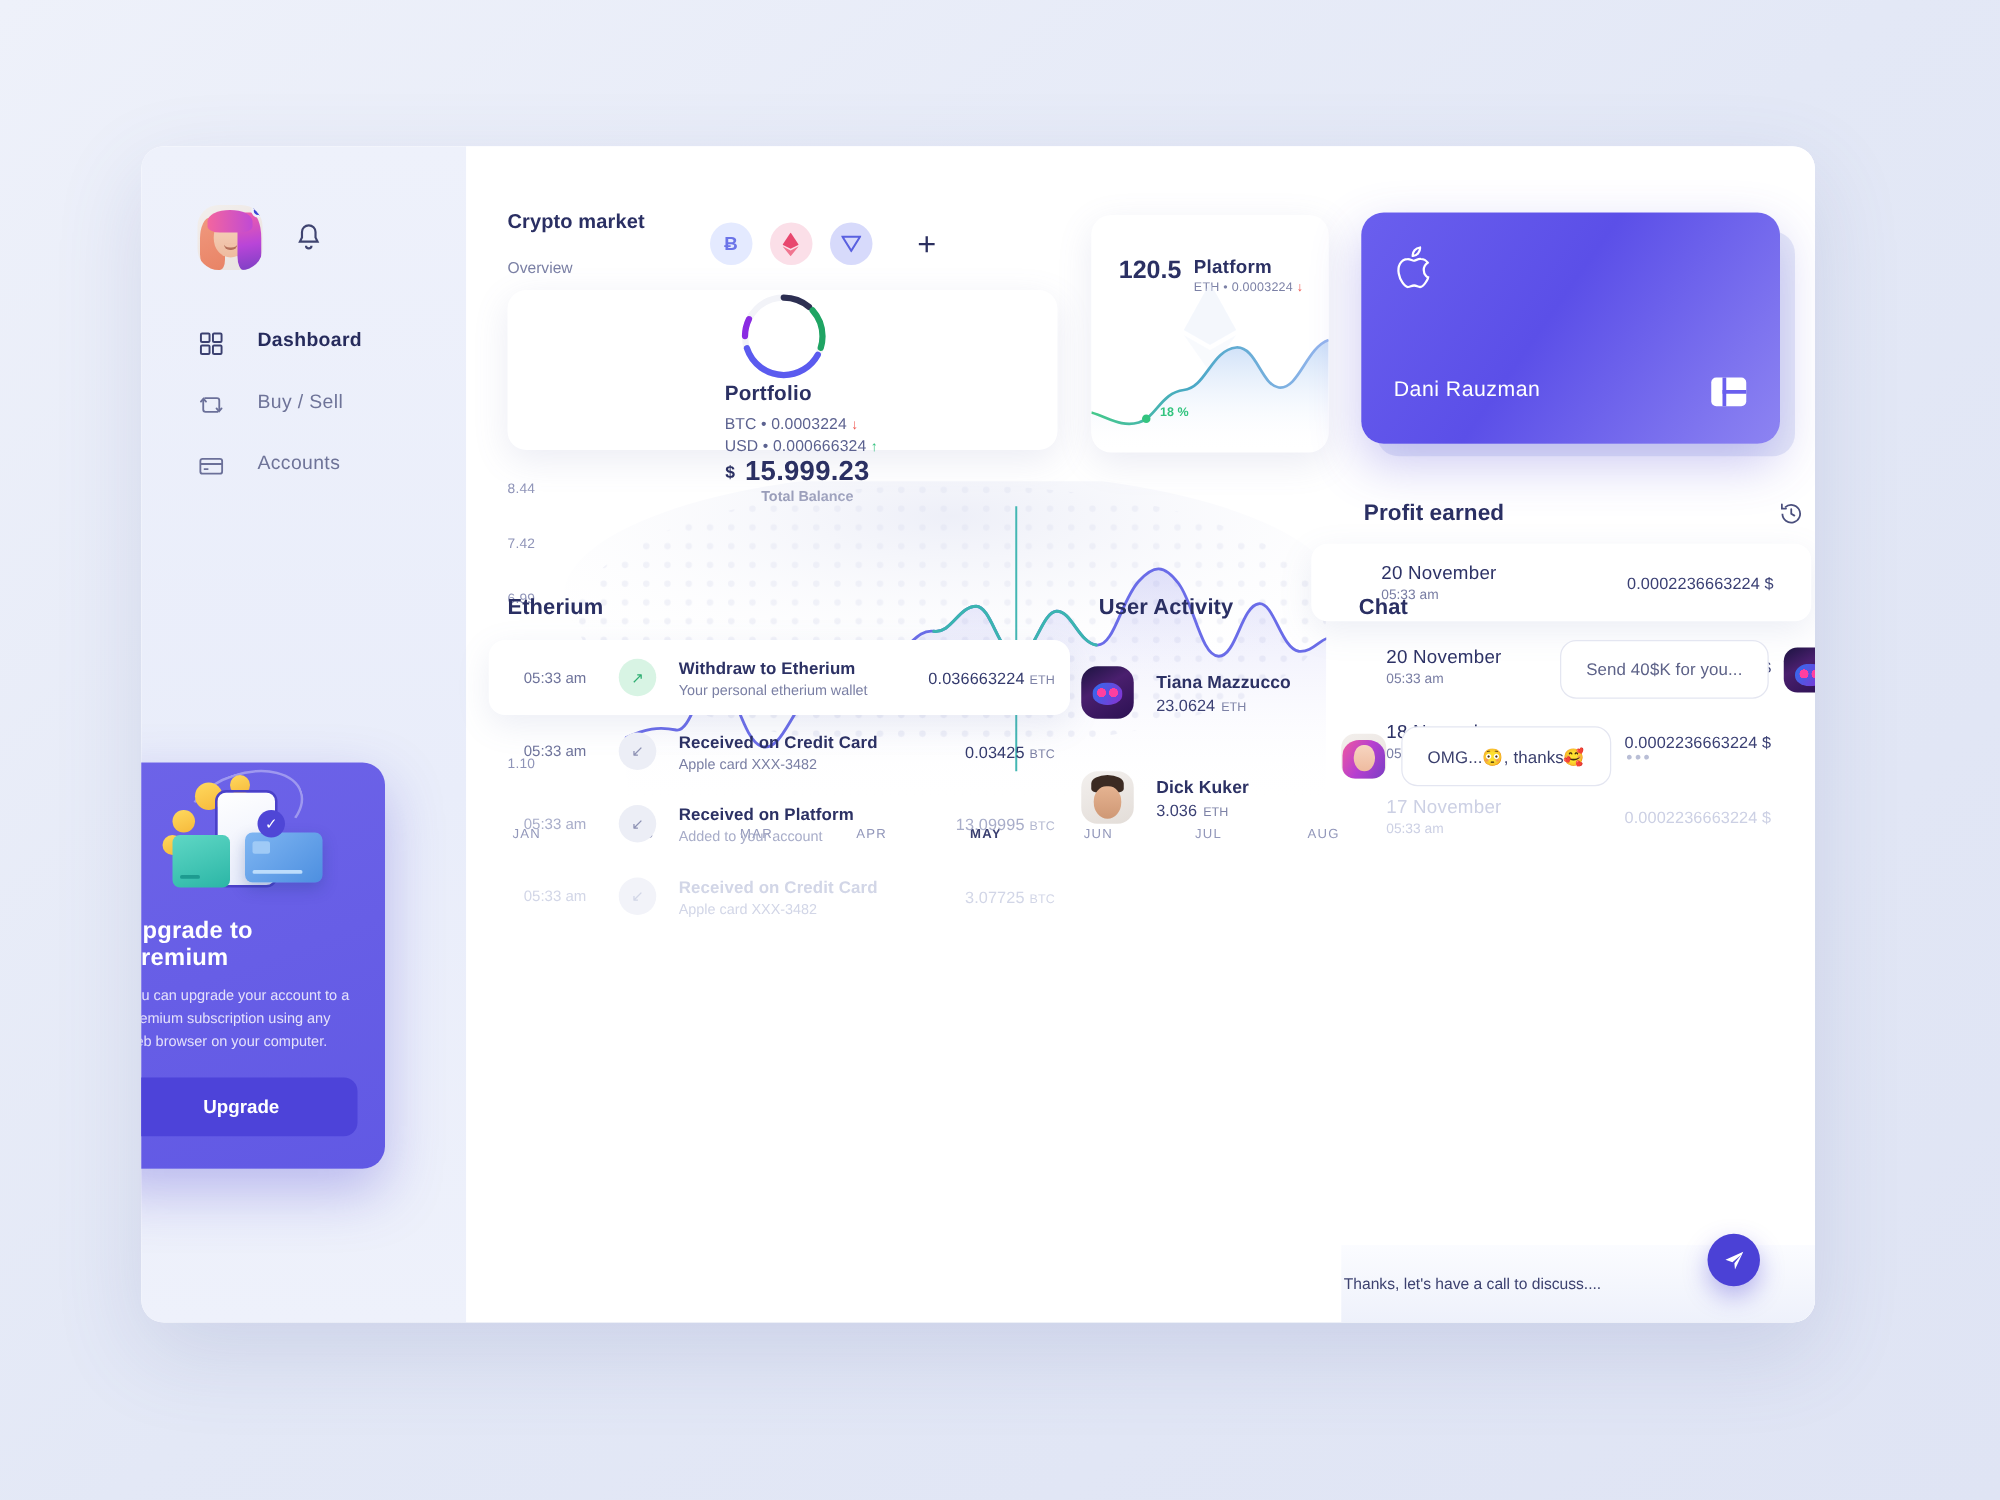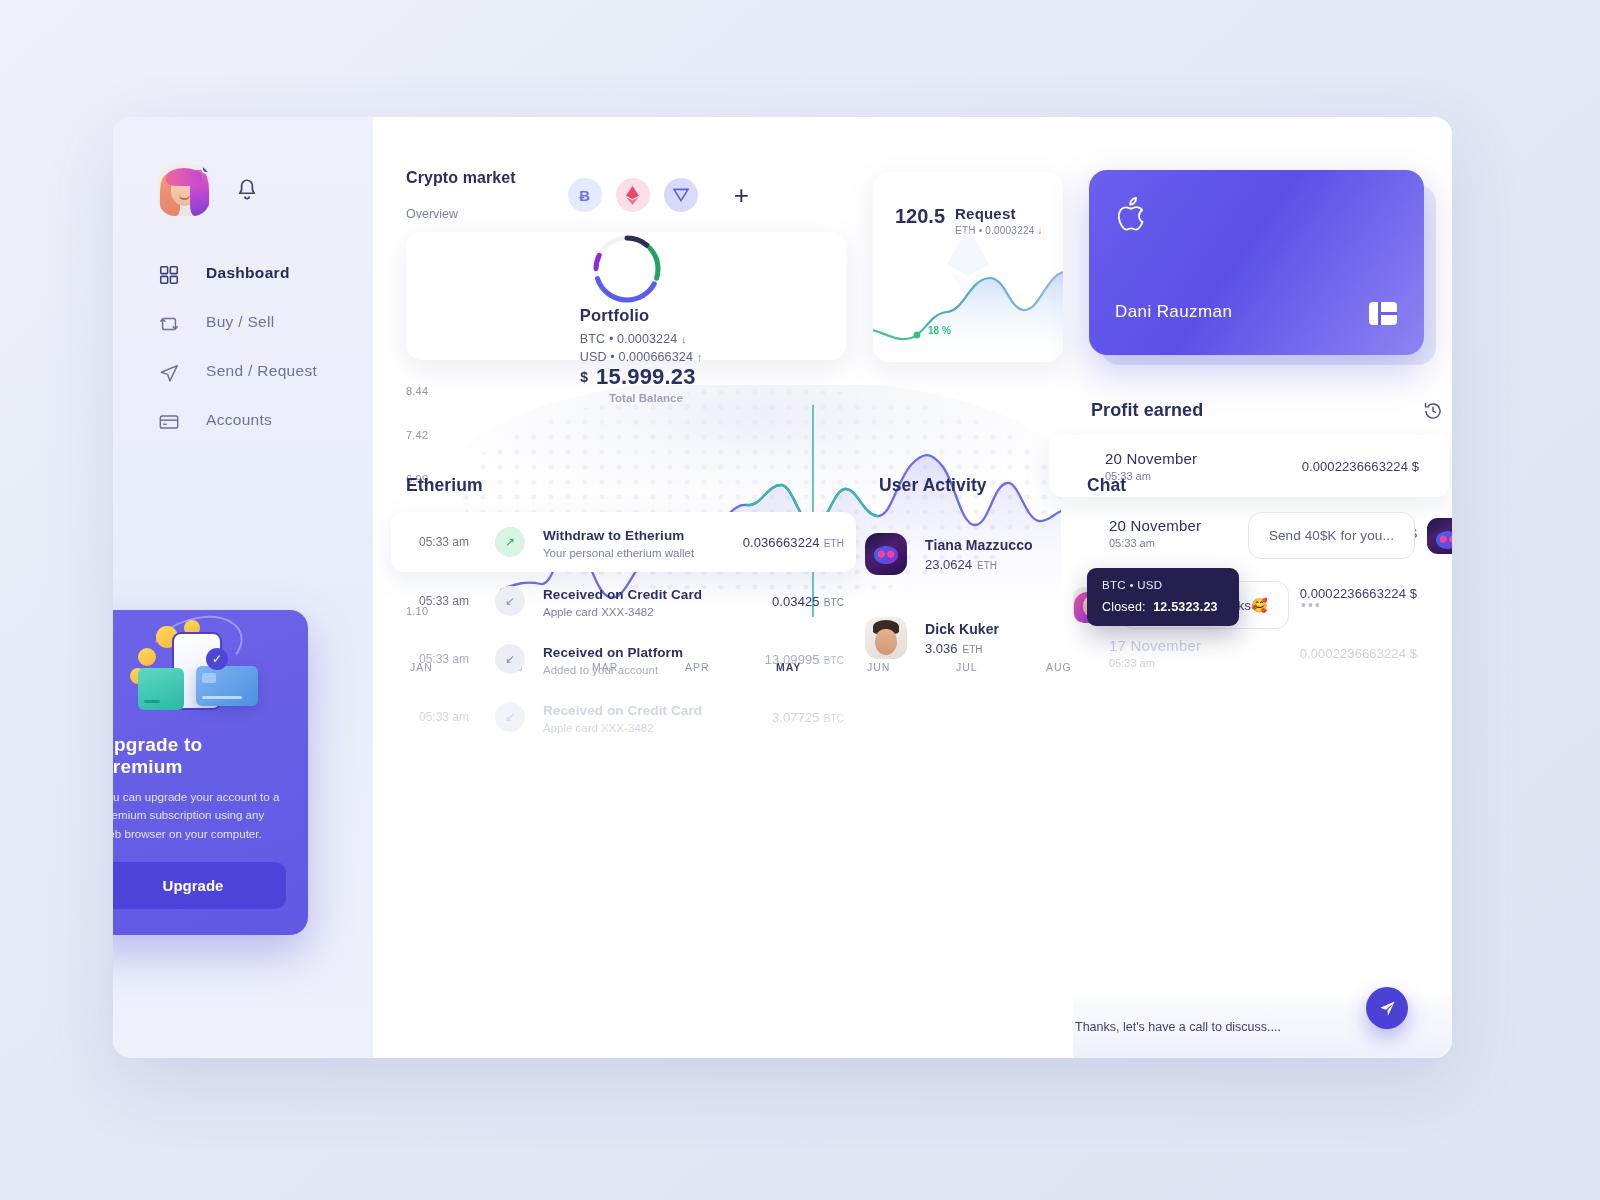--- a/index.html
+++ b/index.html
@@ -279,28 +279,20 @@
         <span class="ico">
           <svg viewBox="0 0 24 24" fill="none" stroke="currentColor" stroke-width="1.6">
             <path d="M6 6h11a2 2 0 0 1 2 2v9M18 18H7a2 2 0 0 1-2-2V7"></path>
             <path d="M3 9l2.2-2.6L7.4 9M16.6 15l2.2 2.6L21 15" stroke-linecap="round"></path>
           </svg>
           </span>
         <span class="nav-label">Buy / Sell</span>
       </div>
       <div class="nav-item">
         <span class="ico">
-          <svg viewBox="0 0 24 24" fill="none" stroke="currentColor" stroke-width="1.6" stroke-linejoin="round">
-            <path d="M21 4L3.5 11.2l7.1 2.3 2.3 7.1L21 4z"></path>
-          </svg>
-          </span>
-        <span class="nav-label">Send / Request</span>
-      </div>
-      <div class="nav-item">
-        <span class="ico">
           <svg viewBox="0 0 24 24" fill="none" stroke="currentColor" stroke-width="1.6">
             <rect x="2.5" y="5.5" width="19" height="13" rx="2"></rect>
               <path d="M2.5 10h19"></path>
               <path d="M5.5 14.5h4"></path>
           </svg>
           </span>
         <span class="nav-label">Accounts</span>
       </div>
     </nav>
 
@@ -382,21 +374,21 @@
     </section>
 
     <section class="ethcard">
       <svg class="eth-logo" viewBox="0 0 86 76">
         <path d="M43 2L22 40 43 52 64 40z" fill="#eaf0fb"></path>
           <path d="M43 56L22 44 43 74 64 44z" fill="#f2f6fd"></path>
       </svg>
       <div class="eth-row">
         <span class="eth-num">120.5</span>
         <div>
-          <div class="eth-name">Request</div>
+          <div class="eth-name">Platform</div>
           <div class="eth-sub">
             <span>ETH</span>
             <span> • </span>
             <span>0.0003224</span>
             <span class="dn">↓</span>
           </div>
         </div>
       </div>
       <svg class="eth-chart" viewBox="0 0 190 120" preserveAspectRatio="none">
         <defs>
@@ -465,27 +457,20 @@
                  C286 136 292 118 306 120 C320 122 326 100 340 100 C352 100 358 138 372 140
                  C386 142 392 105 404 104 C416 103 422 129 436 131 C450 133 456 95 470 80
                  C482 67 490 66 502 82 C514 98 520 140 534 140 C548 140 552 100 566 98
                  C578 96 584 134 598 136 C608 137 614 128 620 126" fill="none" stroke="#6a6ce8" stroke-width="2.3" stroke-linecap="round"></path>
         <path d="M306 120 C320 122 326 100 340 100 C352 100 358 138 372 140
                  C386 142 392 105 404 104 C416 103 422 129 436 131" fill="none" stroke="#3bb6b0" stroke-width="2.4" stroke-linecap="round"></path>
         <line x1="372" y1="20" x2="372" y2="232" stroke="#43b7b3" stroke-width="1.6"></line>
         <circle cx="372" cy="140" r="5.2" fill="#3bb6b0"></circle>
       </svg>
 
-      <div class="tooltip">
-        <div class="tt-1">BTC • USD</div>
-        <div class="tt-2">
-          <span>Closed:</span>
-          &nbsp;<b>12.5323.23</b>
-        </div>
-      </div>
 
       <div class="xaxis">
         <span class="xtick" style="left:17px">JAN</span>
         <span class="xtick" style="left:107px">FEB</span>
         <span class="xtick" style="left:199px">MAR</span>
         <span class="xtick" style="left:292px">APR</span>
         <span class="xtick cur" style="left:383px">MAY</span>
         <span class="xtick" style="left:474px">JUN</span>
         <span class="xtick" style="left:563px">JUL</span>
         <span class="xtick" style="left:653px">AUG</span>

